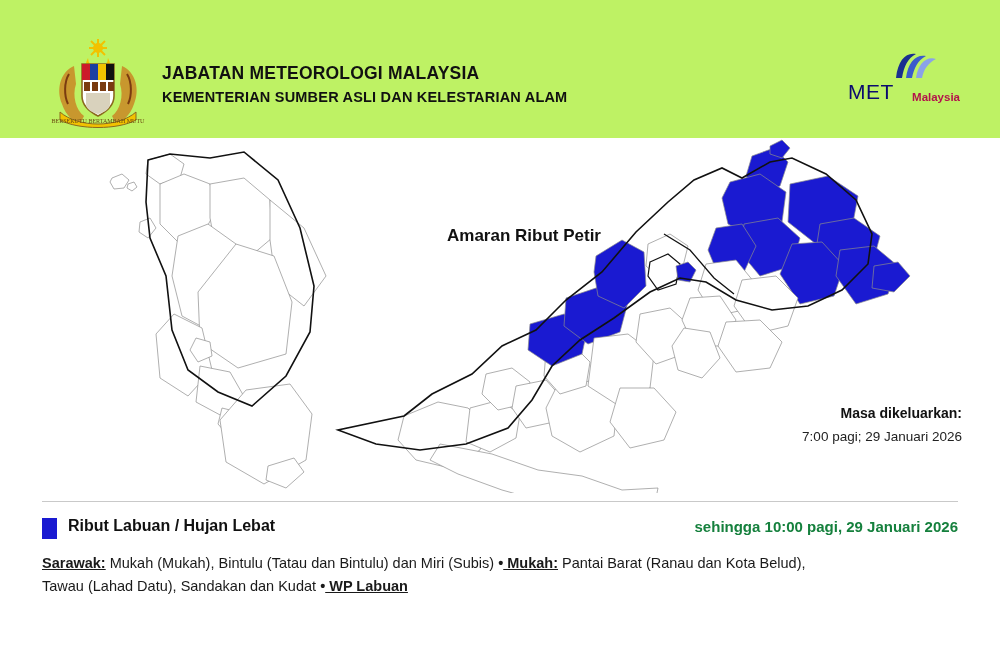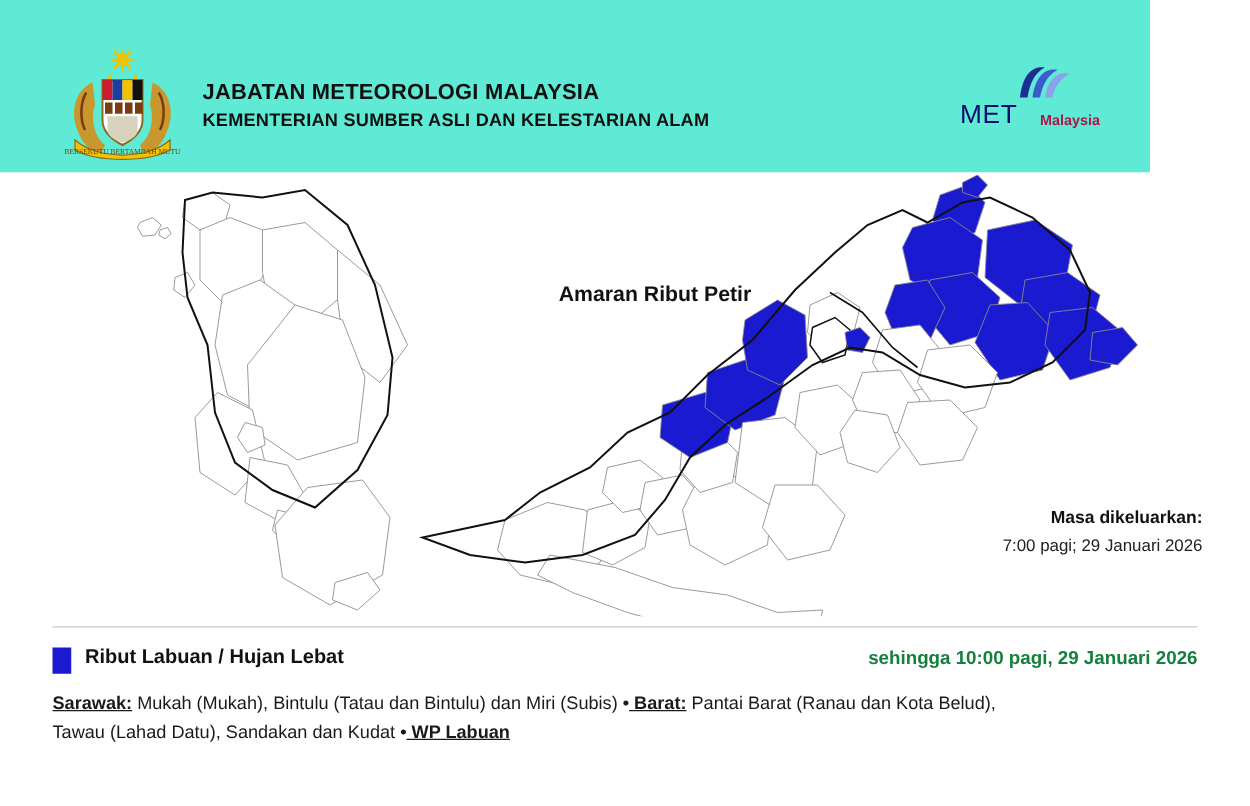--- a/index.html
+++ b/index.html
@@ -13,23 +13,23 @@
     font-family: "Liberation Sans", sans-serif;
     color: #1a1a1a;
     overflow: hidden;
     position: relative;
   }
 
   
   .header {
     position: absolute;
     top: 0; left: 0;
-    width: 920px;
+    width: 1000px;
     height: 138px;
-    background: #5eead4;
+    background: #bef264;
   }
   .crest {
     position: absolute;
     left: 44px;
     top: 38px;
     width: 108px;
     height: 92px;
   }
   .header-text {
     position: absolute;
@@ -345,18 +345,18 @@
 <div class="divider"></div>
 
 <div class="legend-row">
   <div class="legend-swatch"></div>
   <div class="legend-label">Ribut Labuan / Hujan Lebat</div>
   <div class="legend-until">sehingga 10:00 pagi, 29 Januari 2026</div>
 </div>
 
 <div class="areas">
   <div>
-    <b>Sarawak:</b><span> Mukah (Mukah), Bintulu (Tatau dan Bintulu) dan Miri (Subis) </span><span class="sep">•</span><b> Barat:</b><span> Pantai Barat (Ranau dan Kota Belud),</span>
+    <b>Sarawak:</b><span> Mukah (Mukah), Bintulu (Tatau dan Bintulu) dan Miri (Subis) </span><span class="sep">•</span><b> Mukah:</b><span> Pantai Barat (Ranau dan Kota Belud),</span>
   </div>
   <div>
     <span>Tawau (Lahad Datu), Sandakan dan Kudat </span><span class="sep">•</span><b> WP Labuan</b>
   </div>
 </div>
 
 </body></html>

